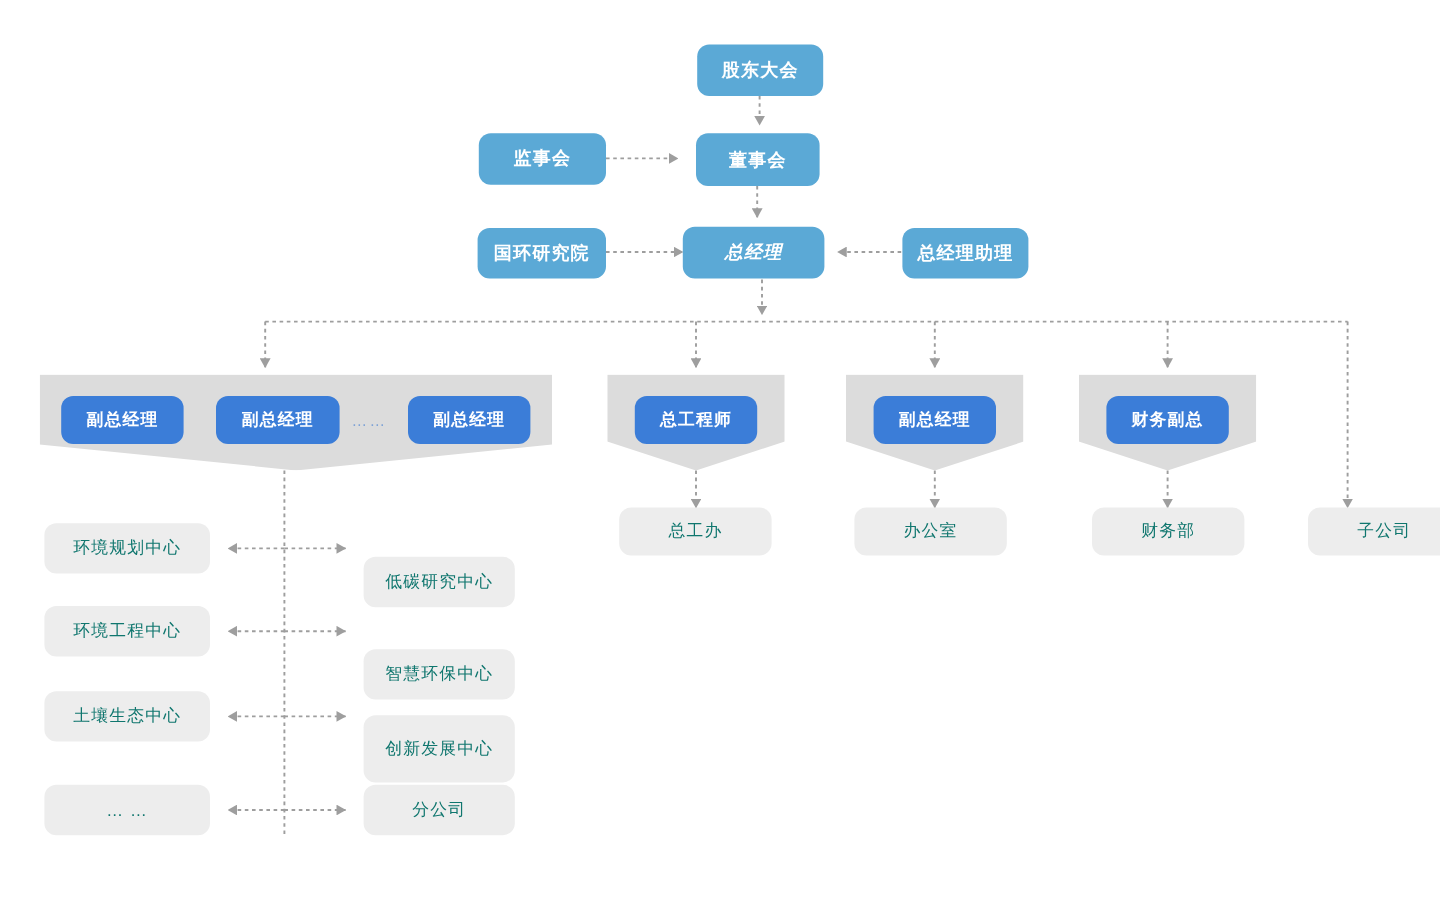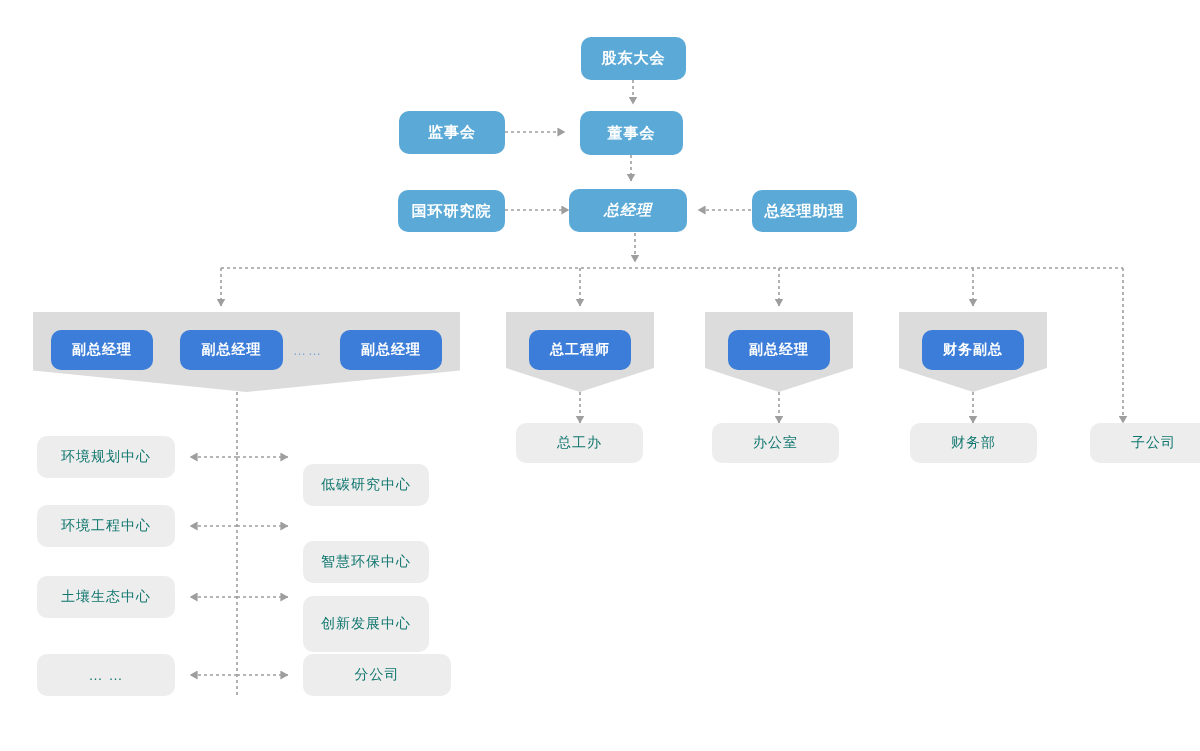--- a/index.html
+++ b/index.html
@@ -154,18 +154,18 @@
 <div class="node blue" style="left:922px; top:330px; width:102px; height:40px;">财务副总</div>
 
 <div class="node grey" style="left:37px; top:436px; width:138px; height:42px;">环境规划中心</div>
 <div class="node grey" style="left:37px; top:505px; width:138px; height:42px;">环境工程中心</div>
 <div class="node grey" style="left:37px; top:576px; width:138px; height:42px;">土壤生态中心</div>
 <div class="node grey" style="left:37px; top:654px; width:138px; height:42px;">… …</div>
 
 <div class="node grey" style="left:303px; top:436px; width:126px; height:42px;margin-top:28px;">低碳研究中心</div>
 <div class="node grey" style="left:303px; top:505px; width:126px; height:42px;margin-top:36px;">智慧环保中心</div>
 <div class="node grey" style="left:303px; top:596px; width:126px; height:56px;">创新发展中心</div>
-<div class="node grey" style="left:303px; top:654px; width:148px; height:42px;">分公司</div>
+<div class="node grey" style="left:303px; top:654px; width:126px; height:42px;">分公司</div>
 
 <div class="node grey" style="left:516px; top:423px; width:127px; height:40px;">总工办</div>
 <div class="node grey" style="left:712px; top:423px; width:127px; height:40px;">办公室</div>
 <div class="node grey" style="left:910px; top:423px; width:127px; height:40px;">财务部</div>
 <div class="node grey" style="left:1058px; top:423px; width:127px; height:40px;margin-left:32px;">子公司</div>
 
 </body></html>

